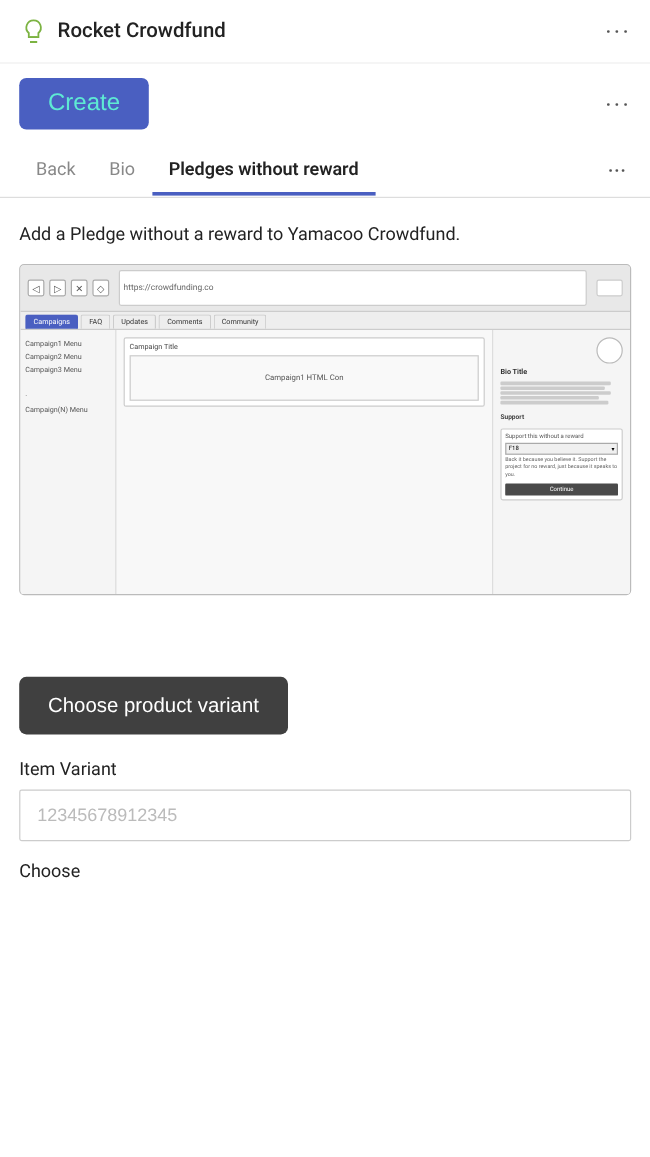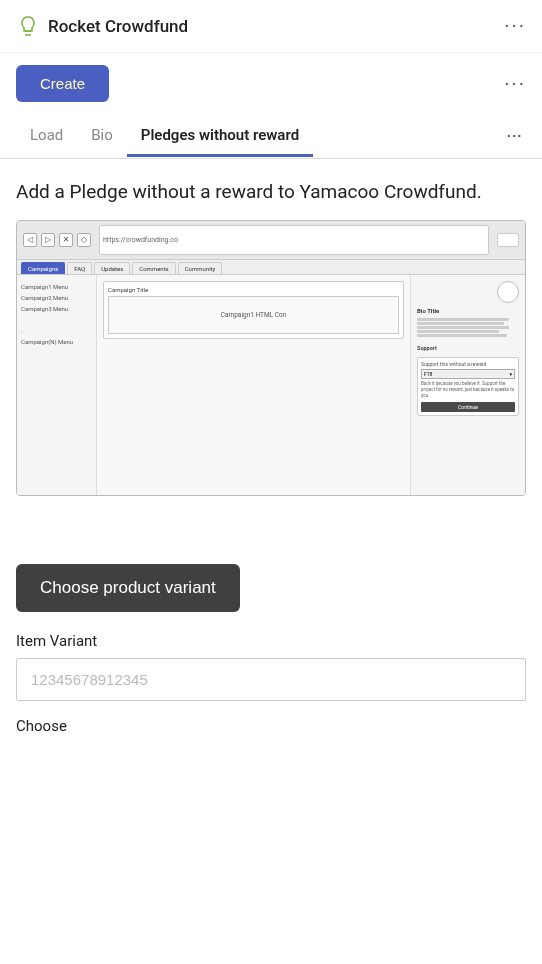--- a/index.html
+++ b/index.html
@@ -42,25 +42,25 @@
 
     
     .toolbar-row {
       display: flex;
       align-items: center;
       justify-content: space-between;
       padding: 12px 16px;
     }
     .create-btn {
       background: #4a5fc1;
-      color: #fef9c3;
+      color: #5eead4;
       border: none;
       border-radius: 6px;
       padding: 10px 24px;
-      font-size: 15px;
+      font-size: 20px;
       font-weight: 500;
       cursor: pointer;
     }
 
     
     .tabs-row {
       display: flex;
       align-items: center;
       border-bottom: 1px solid #ddd;
       padding: 0 16px;
@@ -86,21 +86,21 @@
       color: #555;
       cursor: pointer;
       padding: 10px 4px;
     }
 
     
     .main-content {
       padding: 20px 16px 16px 16px;
     }
     .description-text {
-      font-size: 19px;
+      font-size: 15px;
       color: #222;
       margin-bottom: 14px;
       line-height: 1.4;
     }
 
     
     .browser-mockup {
       border: 1.5px solid #bbb;
       border-radius: 4px;
       overflow: hidden;
@@ -345,21 +345,21 @@
   </div>
   <span class="dots-icon">···</span>
 </div>
 
 <div class="toolbar-row">
   <button class="create-btn">Create</button>
   <span class="dots-icon">···</span>
 </div>
 
 <div class="tabs-row">
-  <div class="tab">Load</div>
+  <div class="tab">Back</div>
   <div class="tab">Bio</div>
   <div class="tab active">Pledges without reward</div>
   <span class="tab-more">···</span>
 </div>
 
 <div class="main-content">
   <p class="description-text">Add a Pledge without a reward to Yamacoo Crowdfund.</p>
 
   <div class="browser-mockup">
 

